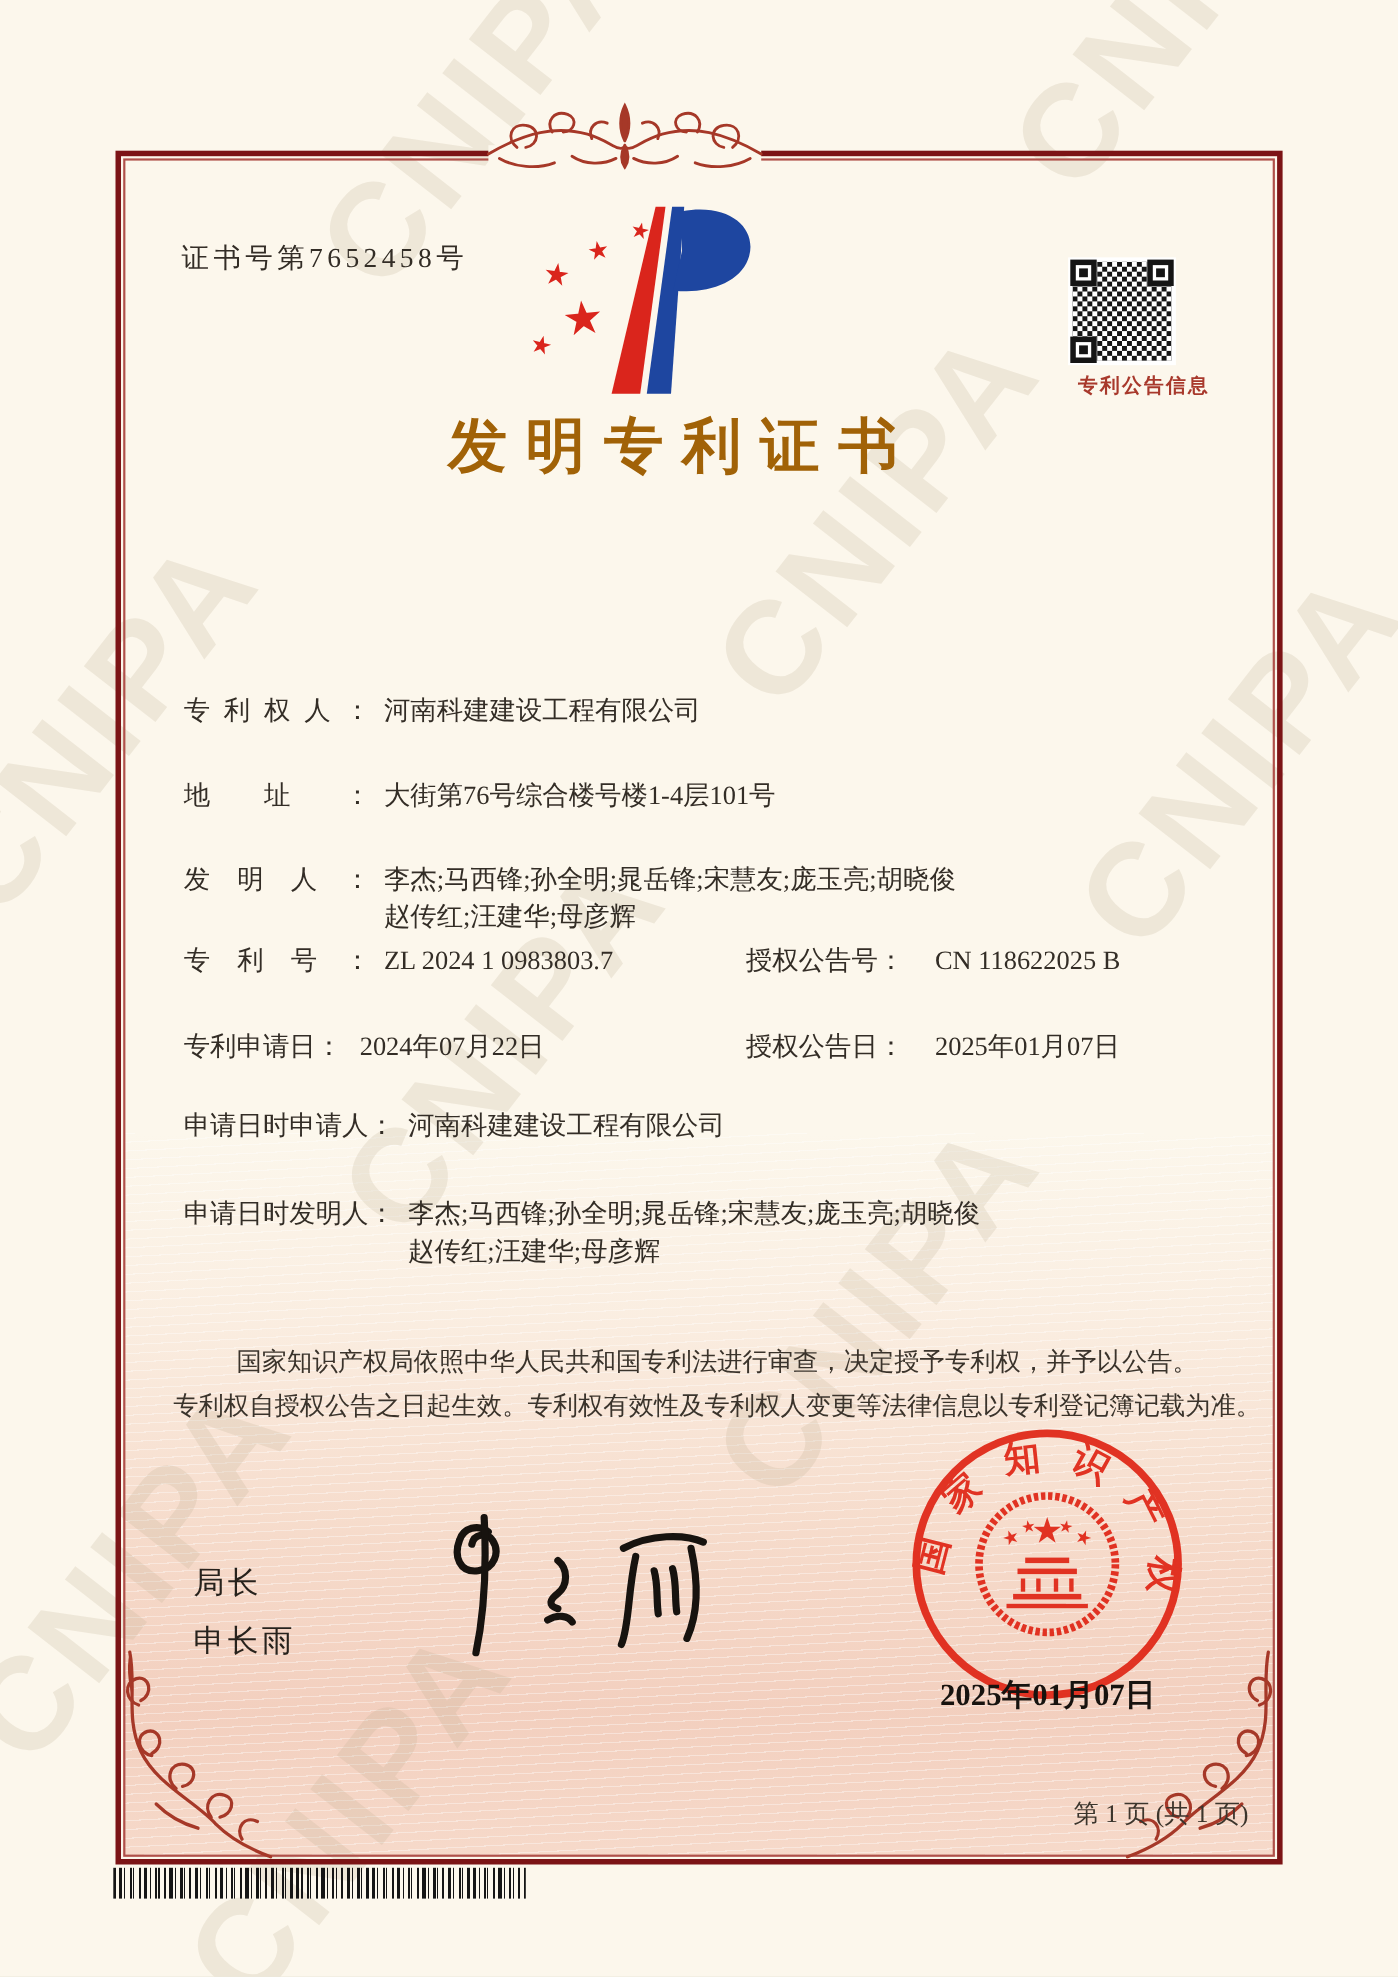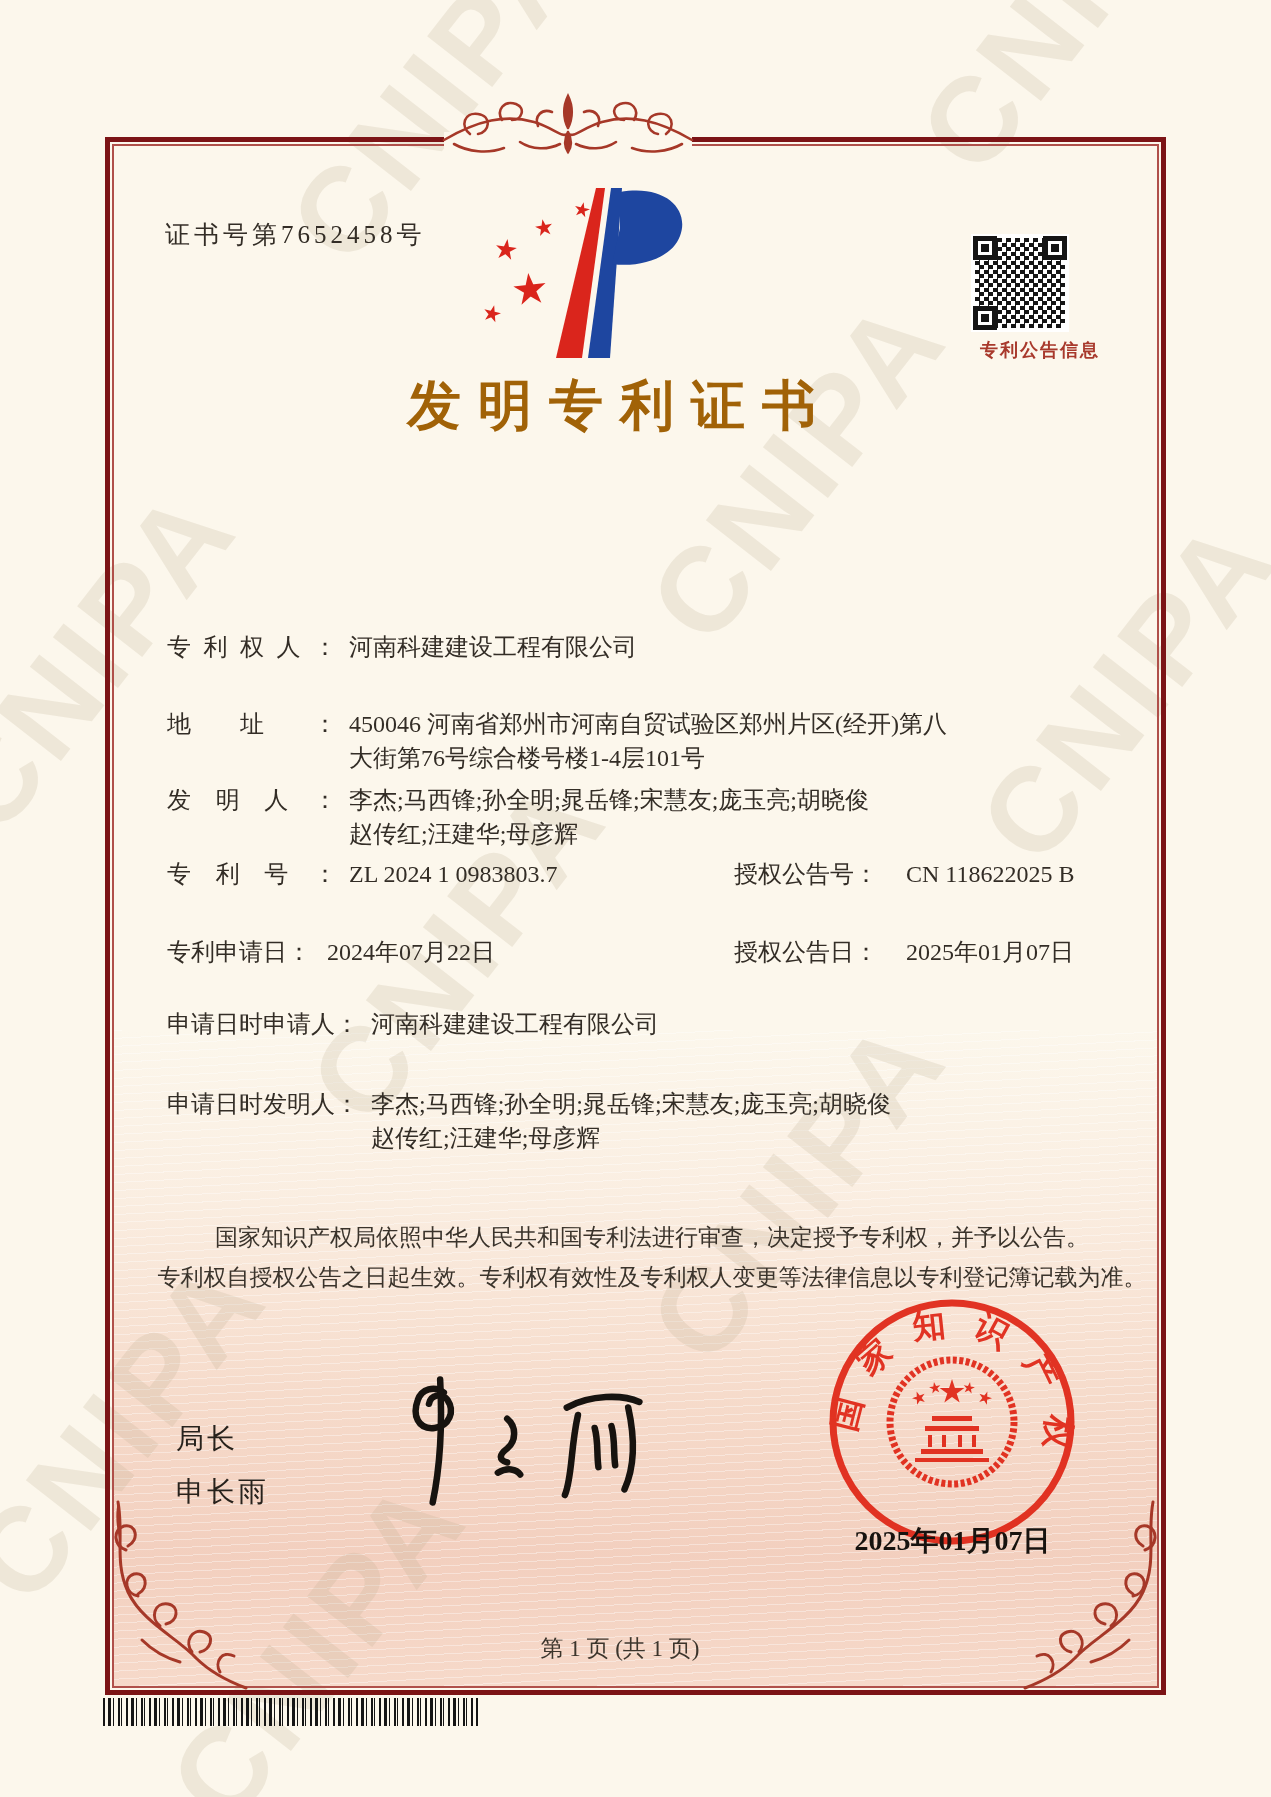--- a/index.html
+++ b/index.html
@@ -61,32 +61,32 @@
   .title{
     position:absolute; left:105px; top:370px; width:1030px; text-align:center; z-index:5;
     font-size:54px; font-weight:900; letter-spacing:17px; color:#a16207; white-space:nowrap;
   }
 
   .row{position:absolute; left:167px; width:960px; font-size:24px; line-height:34px; display:flex; z-index:5;}
   .lbl{flex:none; display:inline-block; width:170px; margin-right:12px; text-align:justify; text-align-last:justify;}
   .lbl2{flex:none; margin-right:12px;}
   .gap{margin-right:16px;}
   .vline{display:block;}
-  .col2{position:absolute; left:567px; top:0; display:flex;justify-content:space-between;}
+  .col2{position:absolute; left:511px; top:0; display:flex;justify-content:space-between;}
   .col2 .lbl2{margin-right:28px;}
 
   .stmt{position:absolute; left:105px; width:1030px; text-align:center; font-size:23px; color:#3a332b; z-index:5; white-space:nowrap;padding-left:32px;}
 
   .director{position:absolute; left:176px; z-index:6; font-family:"Liberation Sans","DejaVu Sans",sans-serif;
     font-size:28px; color:#27221c; letter-spacing:3px;}
 
   .seal-date{position:absolute; left:845px; top:1522px; width:215px; text-align:center; z-index:7;
     font-size:28px; font-weight:700; color:#17130f;}
 
-  .footer{position:absolute; left:105px; top:1633px; width:1030px; text-align:center; font-size:23px; color:#3c352c; z-index:5;}
+  .footer{position:absolute; left:105px; top:1633px; width:1030px; text-align:right; font-size:23px; color:#3c352c; z-index:5;}
 
   .barcode{
     position:absolute; left:103px; top:1698px; width:375px; height:28px; z-index:5;
     background:repeating-linear-gradient(90deg,
       #151515 0 2px, rgba(0,0,0,0) 2px 5px,
       #151515 5px 8px, rgba(0,0,0,0) 8px 10px,
       #151515 10px 11px, rgba(0,0,0,0) 11px 15px,
       #151515 15px 17px, rgba(0,0,0,0) 17px 18px,
       #151515 18px 19px, rgba(0,0,0,0) 19px 23px);
   }
@@ -188,21 +188,20 @@
 
 
   <div class="row" style="top:630px">
     <span class="lbl">专利权人：</span>
     <span class="val">河南科建建设工程有限公司</span>
   </div>
 
   <div class="row" style="top:707px">
     <span class="lbl">地址：</span>
     <span class="val">
-      <span class="vline">450046 河南省郑州市河南自贸试验区郑州片区(经开)第八</span>
       <span class="vline">大街第76号综合楼号楼1-4层101号</span>
     </span>
   </div>
 
   <div class="row" style="top:783px">
     <span class="lbl">发明人：</span>
     <span class="val">
       <span class="vline">李杰;马西锋;孙全明;晁岳锋;宋慧友;庞玉亮;胡晓俊</span>
       <span class="vline">赵传红;汪建华;母彦辉</span>
     </span>

